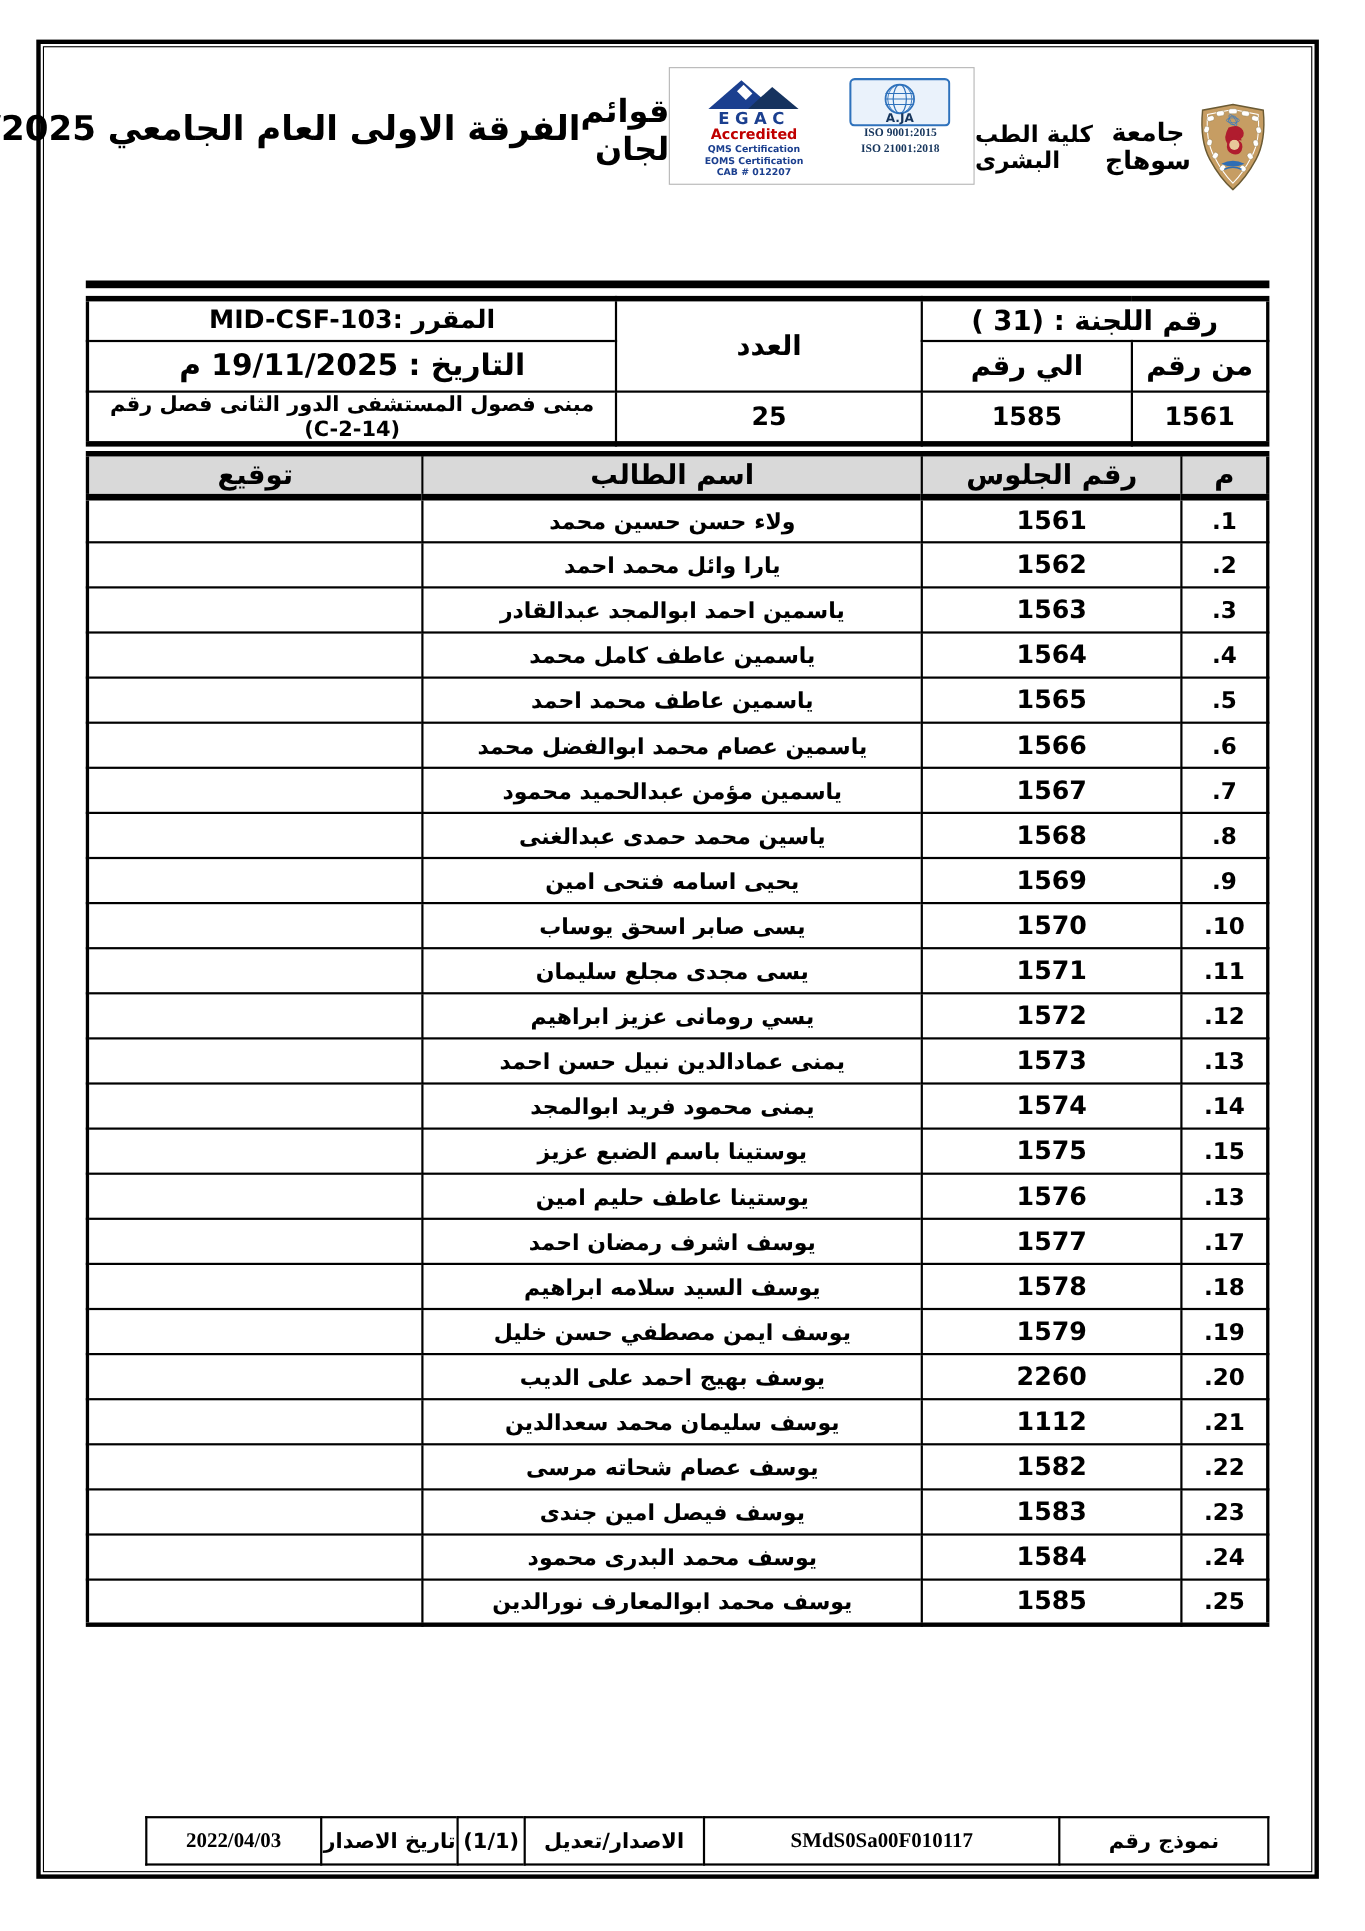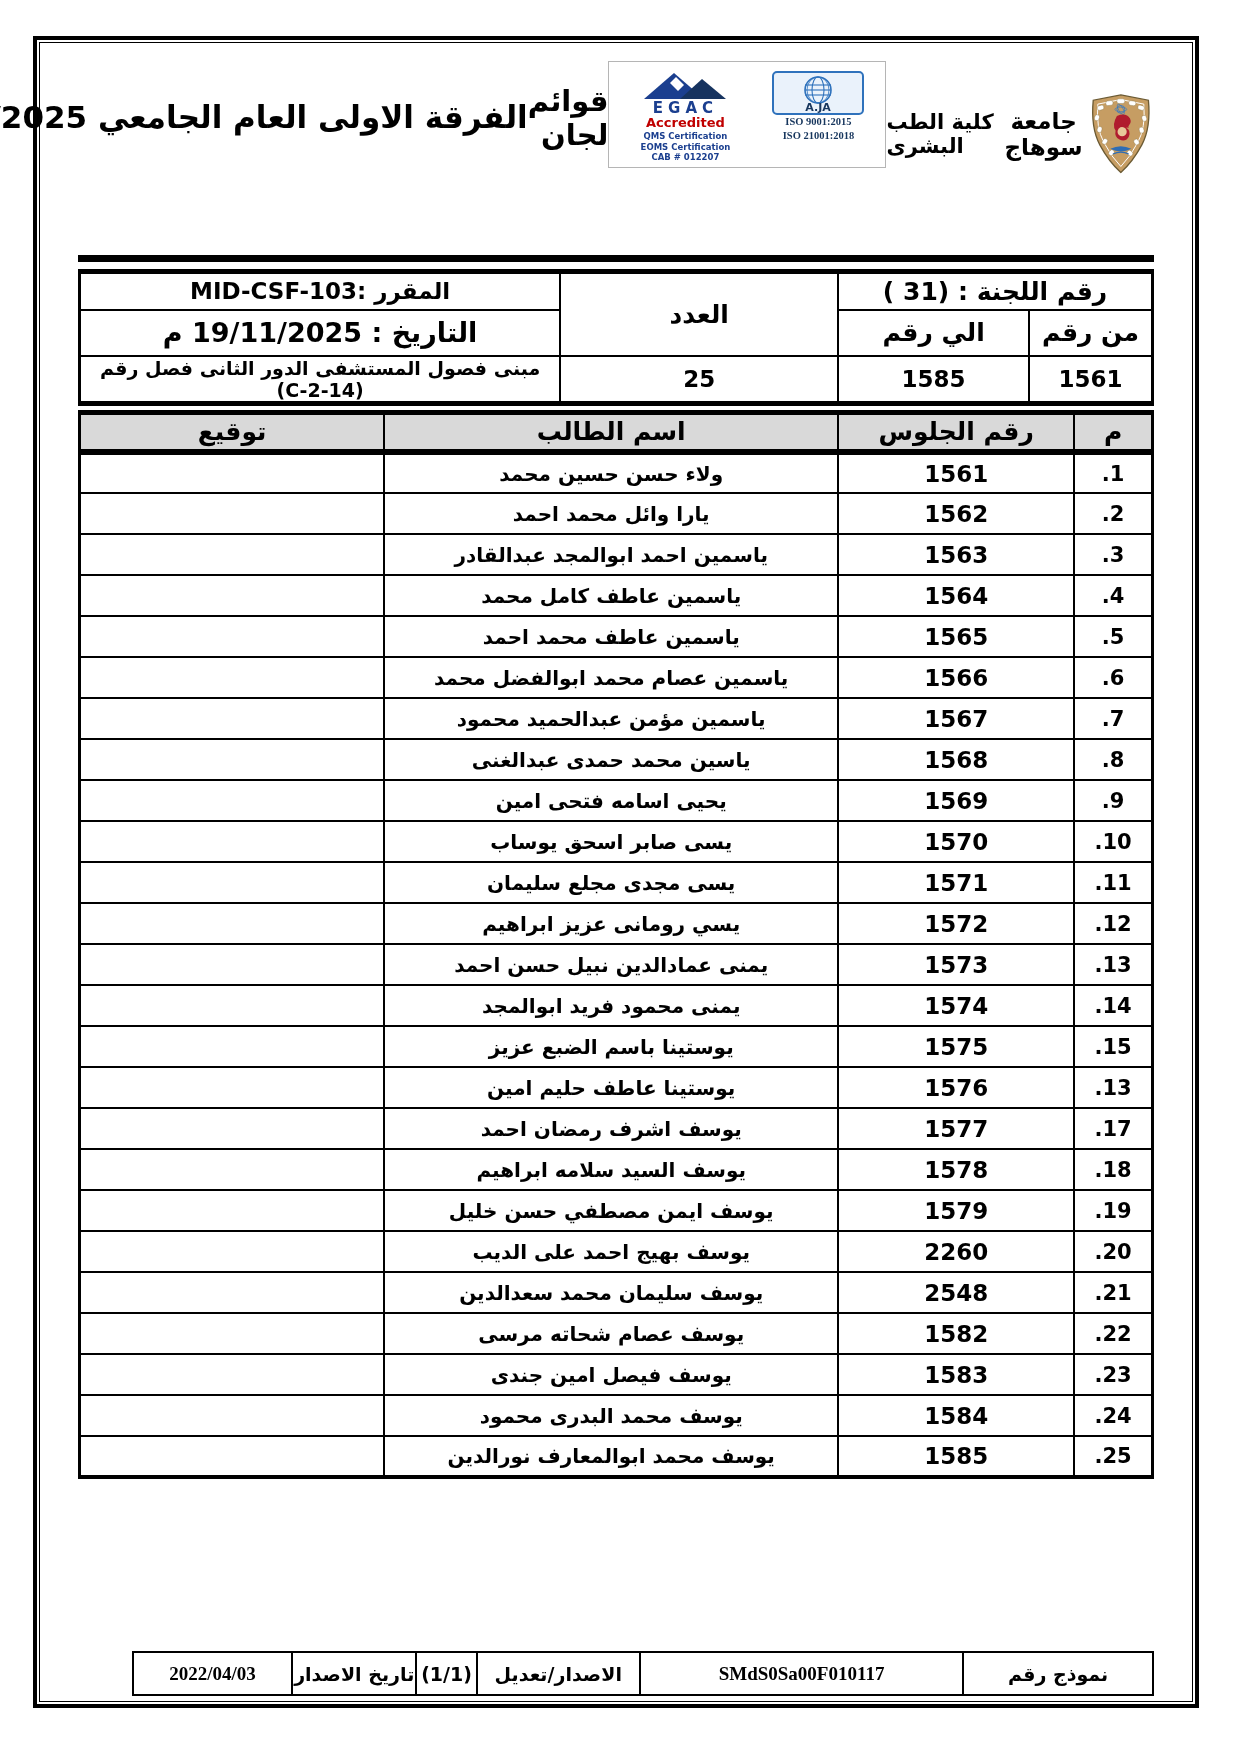--- a/index.html
+++ b/index.html
@@ -399,21 +399,21 @@
 
       <tr>
         <td class="td-m">20.</td>
         <td class="td-seat">2260</td>
         <td class="td-name">يوسف بهيج احمد على الديب</td>
         <td class="td-sign"></td>
       </tr>
 
       <tr>
         <td class="td-m">21.</td>
-        <td class="td-seat">2548</td>
+        <td class="td-seat">1112</td>
         <td class="td-name">يوسف سليمان محمد سعدالدين</td>
         <td class="td-sign"></td>
       </tr>
 
       <tr>
         <td class="td-m">22.</td>
         <td class="td-seat">1582</td>
         <td class="td-name">يوسف عصام شحاته مرسى</td>
         <td class="td-sign"></td>
       </tr>

